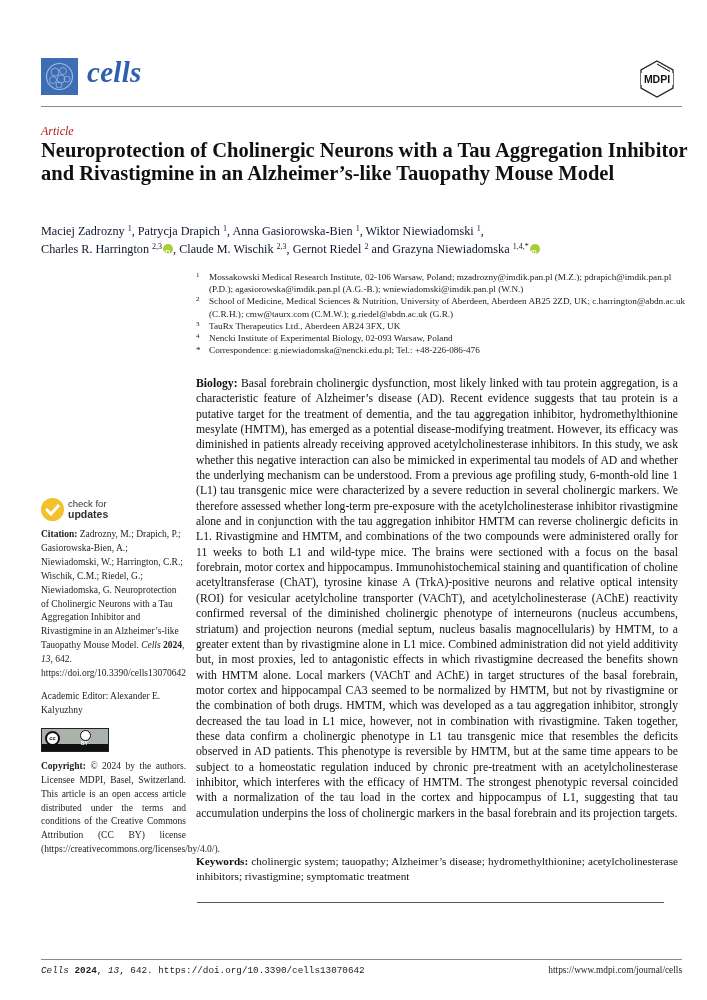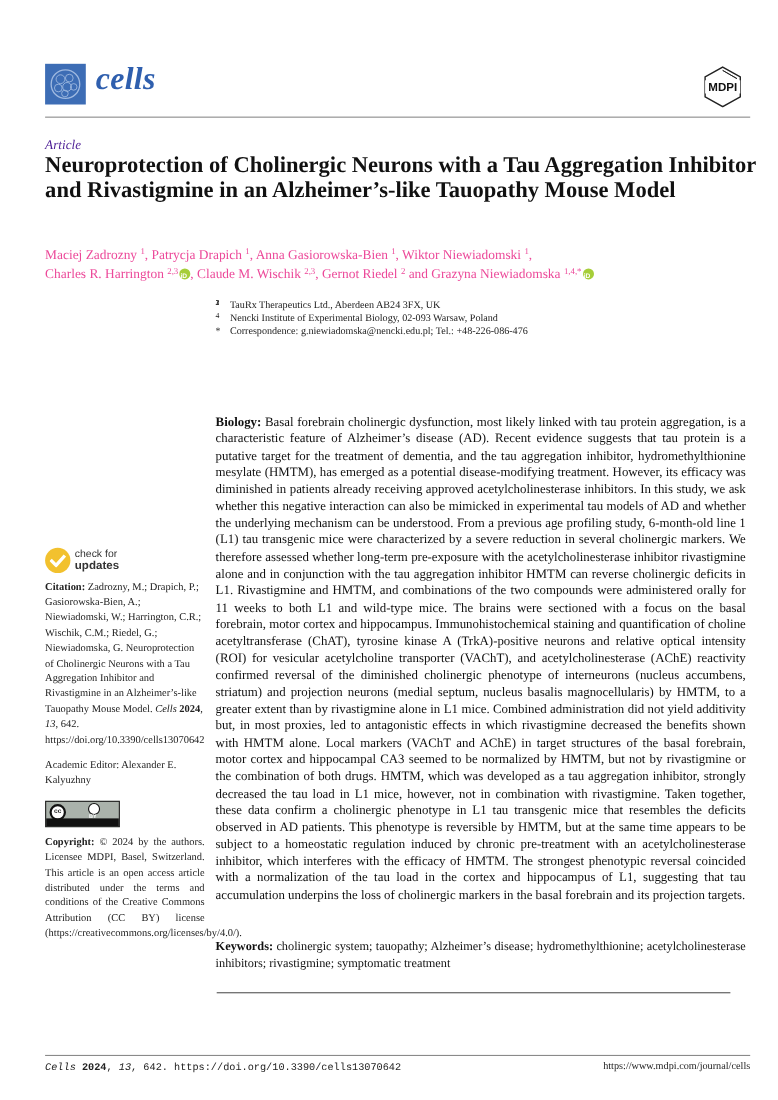--- a/index.html
+++ b/index.html
@@ -5,23 +5,23 @@
   * { box-sizing: border-box; margin: 0; padding: 0; }
   html, body { width: 707px; height: 1000px; background: #ffffff; overflow: hidden; }
   body { position: relative; font-family: "Liberation Serif", "DejaVu Serif", serif; color: #1a1a1a; }
 
   .header { position: absolute; left: 41px; top: 58px; width: 641px; height: 42px; }
   .logo-box { position: absolute; left: 0; top: 0; width: 37px; height: 37px; background: #3d6db5; overflow: hidden; }
   .journal-name { position: absolute; left: 46px; top: -2px; font-family: "Liberation Serif", serif; font-style: italic; font-weight: bold; font-size: 29px; color: #2f5fae; letter-spacing: 0.3px; }
   .mdpi-logo { position: absolute; right: 6px; top: 2px; width: 38px; height: 38px; }
   .header-rule { position: absolute; left: 41px; top: 106px; width: 641px; height: 1px; background: #8a8a8a; }
 
-  .article-type { position: absolute; left: 41px; top: 124px; font-style: italic; font-size: 12px; color: #4c1d95; }
+  .article-type { position: absolute; left: 41px; top: 124px; font-style: italic; font-size: 12px; color: #b91c1c; }
   .title { position: absolute; left: 41px; top: 139px; width: 650px; font-family: "Liberation Serif", serif; font-weight: bold; font-size: 20.5px; line-height: 23px; color: #111; }
-  .authors { position: absolute; left: 41px; top: 223px; width: 640px; font-size: 12.2px; line-height: 17.5px; color: #ec4899; }
+  .authors { position: absolute; left: 41px; top: 223px; width: 640px; font-size: 12.2px; line-height: 17.5px; color: #0f172a; }
   .authors sup { font-size: 8px; vertical-align: 4px; line-height: 0; }
   .orcid { display: inline-block; width: 10px; height: 10px; border-radius: 50%; background: #a6ce39; vertical-align: -1px; margin-left: 1px; position: relative; }
   .orcid::after { content: "iD"; position: absolute; left: 1px; top: 0px; font-family: "Liberation Sans", sans-serif; font-size: 6px; color: #fff; font-weight: bold; }
 
   .affils { position: absolute; left: 196px; top: 271px; width: 490px; font-size: 9.2px; line-height: 12.2px; color: #222; }
   .affil { position: relative; padding-left: 13px; }
   .affil .num { position: absolute; left: 0; top: -2px; font-size: 7px; }
   .affil .star { position: absolute; left: 0; top: 0; font-size: 9px; }
 
   .abstract { position: absolute; left: 196px; top: 376px; width: 482px; font-size: 11.7px; line-height: 15.35px; text-align: justify; color: #111; }
@@ -75,22 +75,22 @@
     </svg>
   </div>
 </div>
 <div class="header-rule"></div>
 
 <div class="article-type">Article</div>
 <h1 class="title">Neuroprotection of Cholinergic Neurons with a Tau Aggregation Inhibitor and Rivastigmine in an Alzheimer’s-like Tauopathy Mouse Model</h1>
 <div class="authors" id="authors"><span>Maciej Zadrozny </span><sup>1</sup>, <span>Patrycja Drapich </span><sup>1</sup>, <span>Anna Gasiorowska-Bien </span><sup>1</sup>, <span>Wiktor Niewiadomski </span><sup>1</sup>,<br><span>Charles R. Harrington </span><sup>2,3</sup><span class="orcid"></span>, <span>Claude M. Wischik </span><sup>2,3</sup>, <span>Gernot Riedel </span><sup>2</sup> and <span>Grazyna Niewiadomska </span><sup>1,4,*</sup><span class="orcid"></span></div>
 
 <div class="affils">
-  <div class="affil"><span class="num">1</span></div>
-  <div class="affil"><span class="num">2</span></div>
+  <div class="affil"><span class="num">1</span><span>Mossakowski Medical Research Institute, 02-106 Warsaw, Poland; mzadrozny@imdik.pan.pl (M.Z.); pdrapich@imdik.pan.pl (P.D.); agasiorowska@imdik.pan.pl (A.G.-B.); wniewiadomski@imdik.pan.pl (W.N.)</span></div>
+  <div class="affil"><span class="num">2</span><span>School of Medicine, Medical Sciences &amp; Nutrition, University of Aberdeen, Aberdeen AB25 2ZD, UK; c.harrington@abdn.ac.uk (C.R.H.); cmw@taurx.com (C.M.W.); g.riedel@abdn.ac.uk (G.R.)</span></div>
   <div class="affil"><span class="num">3</span><span>TauRx Therapeutics Ltd., Aberdeen AB24 3FX, UK</span></div>
   <div class="affil"><span class="num">4</span><span>Nencki Institute of Experimental Biology, 02-093 Warsaw, Poland</span></div>
   <div class="affil"><span class="star">*</span><span>Correspondence: g.niewiadomska@nencki.edu.pl; Tel.: +48-226-086-476</span></div>
 </div>
 
 <div class="abstract">
   <b>Biology:</b>
   <span>Basal forebrain cholinergic dysfunction, most likely linked with tau protein aggregation, is a characteristic feature of Alzheimer’s disease (AD). Recent evidence suggests that tau protein is a putative target for the treatment of dementia, and the tau aggregation inhibitor, hydromethylthionine mesylate (HMTM), has emerged as a potential disease-modifying treatment. However, its efficacy was diminished in patients already receiving approved acetylcholinesterase inhibitors. In this study, we ask whether this negative interaction can also be mimicked in experimental tau models of AD and whether the underlying mechanism can be understood. From a previous age profiling study, 6-month-old line 1 (L1) tau transgenic mice were characterized by a severe reduction in several cholinergic markers. We therefore assessed whether long-term pre-exposure with the acetylcholinesterase inhibitor rivastigmine alone and in conjunction with the tau aggregation inhibitor HMTM can reverse cholinergic deficits in L1. Rivastigmine and HMTM, and combinations of the two compounds were administered orally for 11 weeks to both L1 and wild-type mice. The brains were sectioned with a focus on the basal forebrain, motor cortex and hippocampus. Immunohistochemical staining and quantification of choline acetyltransferase (ChAT), tyrosine kinase A (TrkA)-positive neurons and relative optical intensity (ROI) for vesicular acetylcholine transporter (VAChT), and acetylcholinesterase (AChE) reactivity confirmed reversal of the diminished cholinergic phenotype of interneurons (nucleus accumbens, striatum) and projection neurons (medial septum, nucleus basalis magnocellularis) by HMTM, to a greater extent than by rivastigmine alone in L1 mice. Combined administration did not yield additivity but, in most proxies, led to antagonistic effects in which rivastigmine decreased the benefits shown with HMTM alone. Local markers (VAChT and AChE) in target structures of the basal forebrain, motor cortex and hippocampal CA3 seemed to be normalized by HMTM, but not by rivastigmine or the combination of both drugs. HMTM, which was developed as a tau aggregation inhibitor, strongly decreased the tau load in L1 mice, however, not in combination with rivastigmine. Taken together, these data confirm a cholinergic phenotype in L1 tau transgenic mice that resembles the deficits observed in AD patients. This phenotype is reversible by HMTM, but at the same time appears to be subject to a homeostatic regulation induced by chronic pre-treatment with an acetylcholinesterase inhibitor, which interferes with the efficacy of HMTM. The strongest phenotypic reversal coincided with a normalization of the tau load in the cortex and hippocampus of L1, suggesting that tau accumulation underpins the loss of cholinergic markers in the basal forebrain and its projection targets.</span>
 </div>
 

